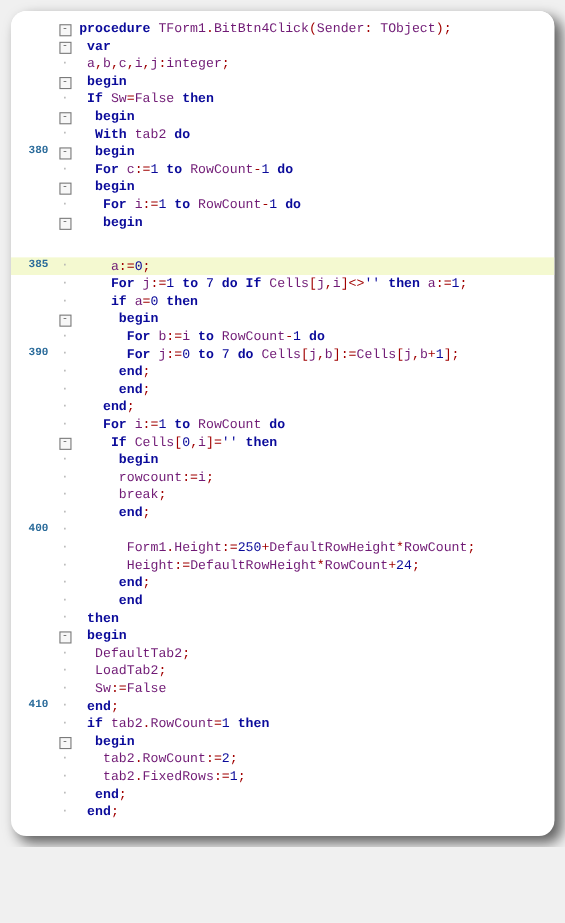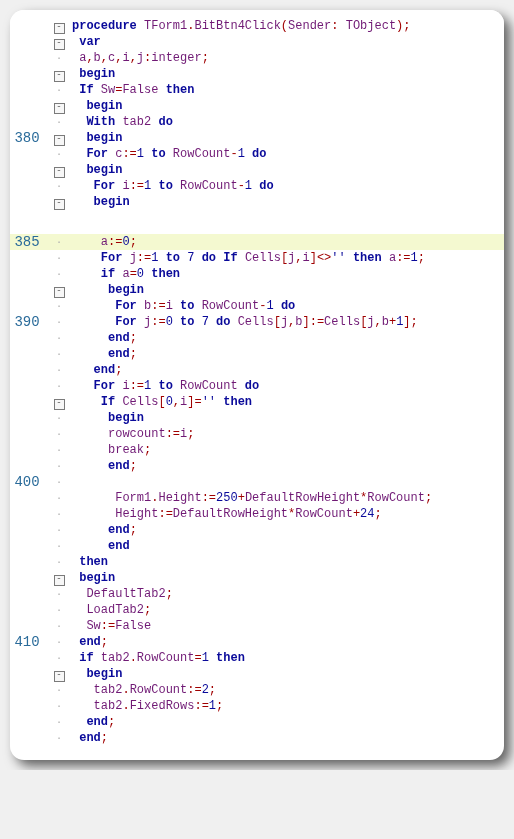--- a/index.html
+++ b/index.html
@@ -26,25 +26,26 @@
     padding-top: 8px;
   }
   .line {
     display: flex;
     align-items: stretch;
     line-height: 16px;
     height: 16px;
   }
   .gutter-num {
     width: 34px;
-    text-align: center;
+    text-align: right;
     color: #2a6b9a;
     padding-right: 4px;
-    font-size: 14px;
+    font-size: 10px;
     flex-shrink: 0;
+    font-weight: bold;
   }
   .gutter-mark {
     width: 22px;
     text-align: center;
     color: #888;
     font-size: 11px;
     flex-shrink: 0;
     position: relative;
   }
   .gutter-mark .dot::before { content:"·"; color:#b0b0b0; }

